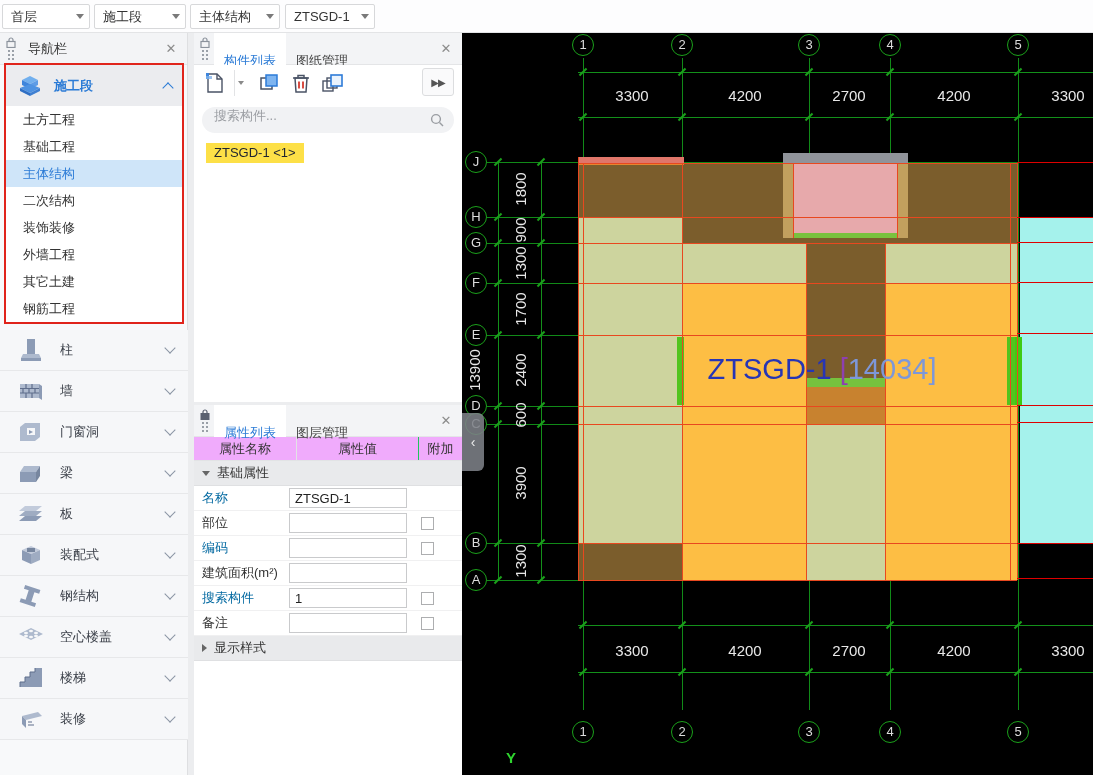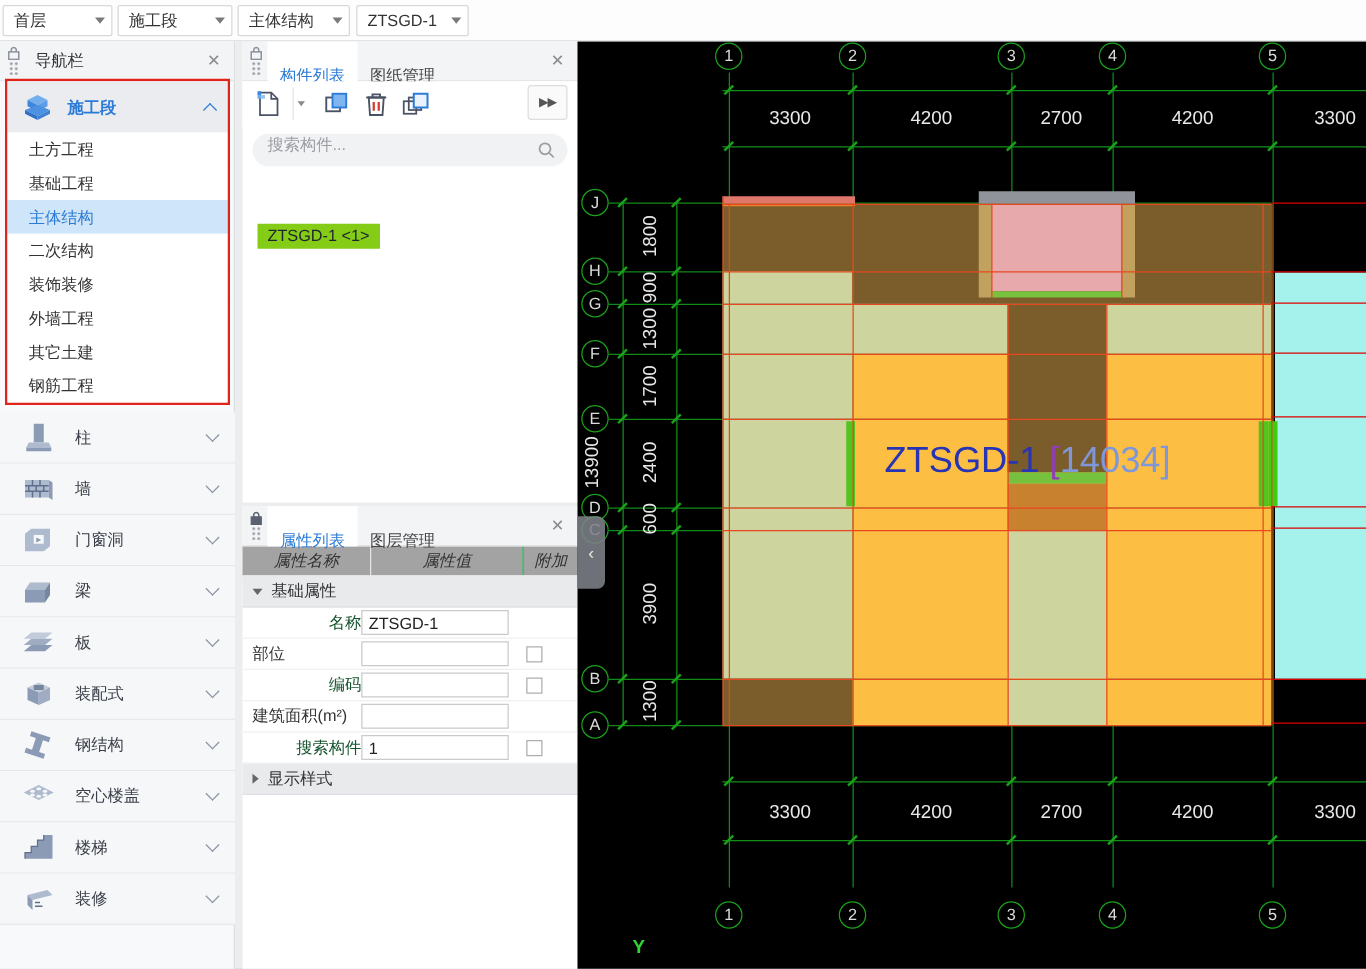--- a/index.html
+++ b/index.html
@@ -56,38 +56,38 @@
   .tcaret b { width:0; height:0; border-left:3.5px solid transparent; border-right:3.5px solid transparent;
               border-top:4px solid #8A8A8A; }
   .expandbtn { position:absolute; right:8px; top:3px; width:32px; height:28px; border:1px solid #DCDDDF;
                border-radius:3px; background:#FAFAFB; color:#555; font-size:10px; text-align:center;
                line-height:27px; letter-spacing:-1px; cursor:default; }
   .searchbox { margin:6px 8px 0 8px; height:26px; background:#F1F2F4; border-radius:13px; position:relative;
                display:flex; align-items:flex-start; padding:0 28px 0 12px; }
   .searchbox .ph { color:#9A9DA2; }
   .searchbox svg { position:absolute; right:10px; top:6px; }
   .complist { padding:10px 12px; }
-  .compitem { display:inline-block; background:#84cc16; color:#1F2430; padding:2px 8px 3px 8px; cursor:default;margin-top:36px; }
+  .compitem { display:inline-block; background:#fde047; color:#1F2430; padding:2px 8px 3px 8px; cursor:default; }
 
   
   #prop { left:194px; top:405px; width:268px; height:370px; }
-  .pgridhead { height:24px; display:flex; background:#a3a3a3; border-bottom:1px solid #E2E3E5;
-               color:#333;font-style:italic; }
+  .pgridhead { height:24px; display:flex; background:#f0abfc; border-bottom:1px solid #E2E3E5;
+               color:#333; }
   .pgridhead div { line-height:23px; text-align:center; }
   .pgc1 { width:103px; border-right:1px solid #E2E3E5; }
   .pgc2 { width:122px; border-right:1px solid #22c55e; }
   .pgc3 { flex:1; }
   .psection { height:25px; background:#E9EAEC; border-bottom:1px solid #DFE0E2; display:flex;
               align-items:center; padding-left:8px; color:#333; }
   .psection .tri { width:0; height:0; margin-right:7px; }
   .tri.open { border-left:4px solid transparent; border-right:4px solid transparent; border-top:5px solid #666; }
   .tri.closed { border-top:4px solid transparent; border-bottom:4px solid transparent; border-left:5px solid #666; }
   .prow { height:25px; display:flex; align-items:center; border-bottom:1px solid #F0F0F1; }
   .prow .plabel { width:95px; padding-left:8px; color:#333; }
-  .prow .plabel.blue { color:#14532d;text-align:right; }
+  .prow .plabel.blue { color:#0369a1; }
   .prow input { width:118px; height:20px; border:1px solid #C9CACC; background:#fff; padding:0 5px;
                 font-family:"Liberation Sans",sans-serif; font-size:13px; color:#222; }
   .prow .cb { width:13px; height:13px; border:1px solid #ADAEB0; background:#fff; margin-left:14px; }
 
   
   #canvas { position:absolute; left:462px; top:33px; width:631px; height:742px; background:#000; overflow:hidden; }
   .gl { position:absolute; background:#118A18; }
   .dimline { position:absolute; background:#13901A; }
   .blk { position:absolute; }
   .redh,.redv { position:absolute; background:#E8481F; }
@@ -377,20 +377,25 @@
         <input style="">
         <span class="cb"></span>
       </div>
       <div class="prow">
         <span class="plabel">建筑面积(m²)</span>
         <input style="">
       </div>
       <div class="prow">
         <span class="plabel blue">搜索构件</span>
         <input value="1" style="">
+        <span class="cb"></span>
+      </div>
+      <div class="prow">
+        <span class="plabel">备注</span>
+        <input style="">
         <span class="cb"></span>
       </div>
       <div class="psection">
         <span class="tri closed"></span>
         <span>显示样式</span>
       </div>
     </div>
 </div>
 
 <div id="canvas">

